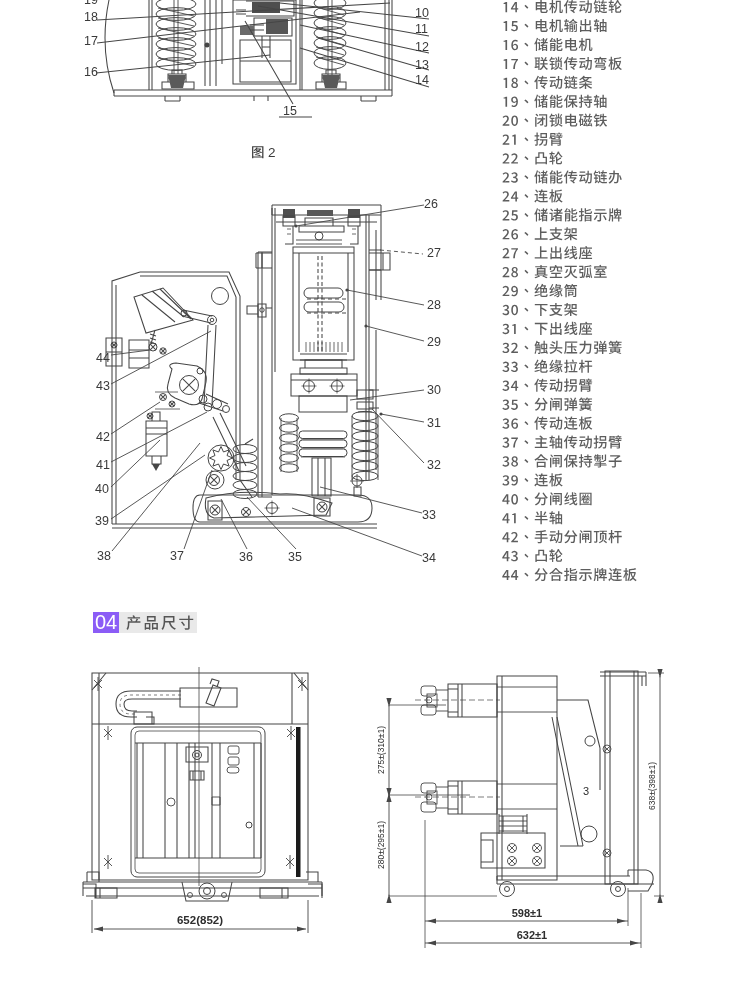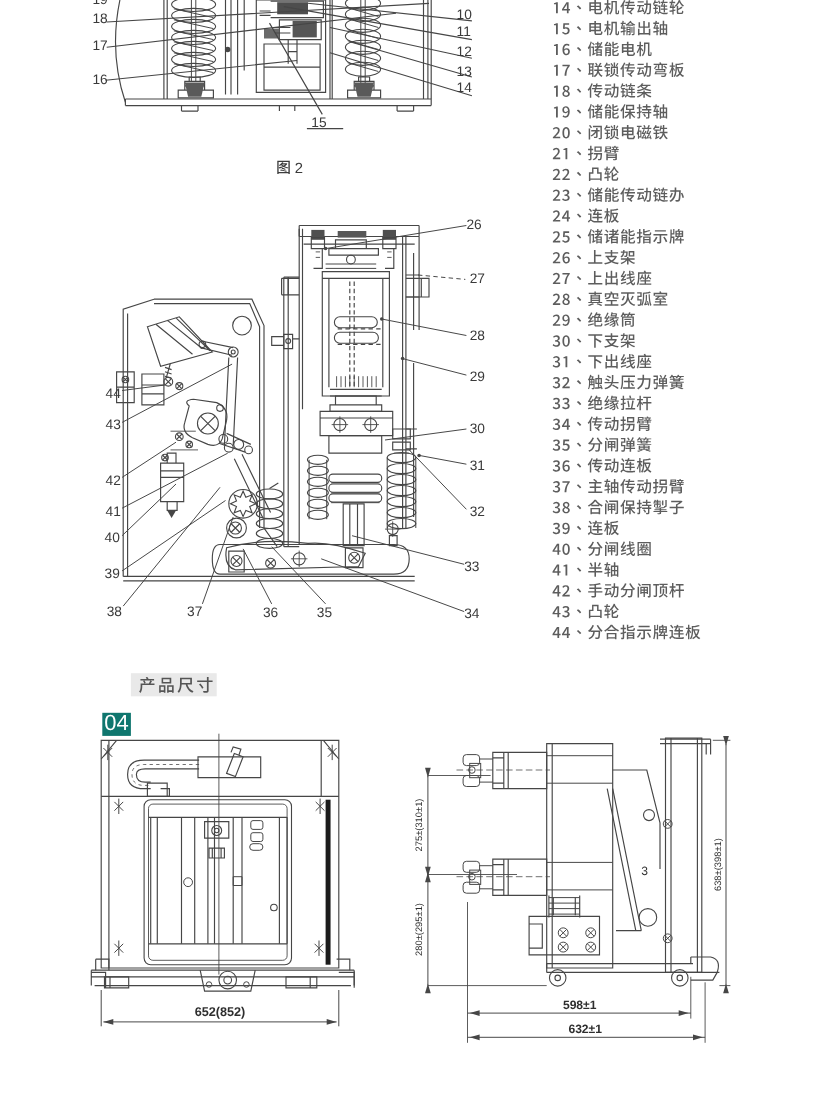--- a/index.html
+++ b/index.html
@@ -1,17 +1,17 @@
 <!DOCTYPE html>
 <html><head><meta charset="utf-8"><style>
 html,body{margin:0;padding:0;background:#ffffff;width:750px;height:1000px;overflow:hidden}
 body{font-family:"Liberation Sans",sans-serif;position:relative}
 .abs{position:absolute}
 </style></head><body>
-<div class="abs" style="left:93px;top:612px;width:26px;height:21px;background:#0f766e;color:#fff;font-size:20px;text-align:center;line-height:21px;margin-top:36px;">04</div>
+<div class="abs" style="left:93px;top:612px;width:26px;height:21px;background:#8b5cf6;color:#fff;font-size:20px;text-align:center;line-height:21px;">04</div>
 <div class="abs" style="left:119px;top:612px;width:78px;height:21px;background:#e9e9e9;"></div>
 <svg class="abs" style="left:0;top:0" width="750" height="1000" viewBox="0 0 750 1000">
 <defs>
       <path id="u31" d="M244 -11V567H113V641Q164 650 202 664.0Q240 678 273 697H360V-11Z"></path>
       <path id="u34" d="M334 -11V441Q334 471 336 513.0Q338 555 340 584H335Q322 558 307 532.0Q292 506 277 478L137 267H535V176H20V254L307 697H444V-11Z"></path>
       <path id="u3001" d="M559 235Q531 270 497 306.0Q463 342 428.5 376.0Q394 410 362 436Q362 436 370.5 443.5Q379 451 391 461.5Q403 472 415 482.5Q427 493 435.5 500.5Q444 508 444 508Q476 482 513 446.5Q550 411 584.5 374.5Q619 338 644 308Q644 308 635.5 301.0Q627 294 614.5 283.0Q602 272 589 261.0Q576 250 567.5 242.5Q559 235 559 235Z"></path>
       <path id="u7535" d="M824 484V396H165V484ZM543 97Q543 67 547.5 51.5Q552 36 566.5 31.0Q581 26 610 26Q618 26 637 26.0Q656 26 680.5 26.0Q705 26 729 26.0Q753 26 772.5 26.0Q792 26 802 26Q829 26 843 39.0Q857 52 863.5 86.0Q870 120 873 182Q891 169 918 157.0Q945 145 967 140Q960 63 945 17.0Q930 -29 898 -49.0Q866 -69 809 -69Q801 -69 779.5 -69.0Q758 -69 731 -69.0Q704 -69 677.5 -69.0Q651 -69 630 -69.0Q609 -69 601 -69Q540 -69 505 -55.0Q470 -41 456 -4.0Q442 33 442 99V841H543ZM870 699V182H178V274H773V607H178V699ZM217 699V122H119V699Z"></path>
       <path id="u673a" d="M786 787V697H550V787ZM585 464Q585 402 579 329.0Q573 256 556 182.5Q539 109 506 40.5Q473 -28 419 -83Q412 -75 398.5 -63.0Q385 -51 371 -39.5Q357 -28 346 -23Q396 28 426 89.0Q456 150 470.5 215.0Q485 280 489 343.5Q493 407 493 465V787H585ZM840 71Q840 48 841 35.5Q842 23 845 19Q851 13 860 13Q864 13 871 13.0Q878 13 883 13Q896 13 901 20Q904 25 906 32.5Q908 40 909 57Q911 74 912 110.5Q913 147 913 195Q927 182 946.5 171.5Q966 161 983 155Q983 128 981.5 97.0Q980 66 978 40.0Q976 14 974 0Q970 -21 962.5 -35.0Q955 -49 944 -58Q932 -66 917 -70.0Q902 -74 886 -74Q875 -74 859.5 -74.0Q844 -74 834 -74Q817 -74 800 -68.5Q783 -63 771 -51Q762 -42 756.5 -30.0Q751 -18 748.5 6.0Q746 30 746 73V787H840ZM438 633V543H49V633ZM298 844V-83H207V844ZM262 554Q248 493 228.5 428.5Q209 364 183.5 302.5Q158 241 130 187.5Q102 134 72 96Q64 116 50 141.0Q36 166 24 184Q52 217 79 262.5Q106 308 129.5 360.5Q153 413 172 468.0Q191 523 203 575ZM291 474Q302 464 324 440.0Q346 416 371 387.0Q396 358 417 333.5Q438 309 447 299L391 222Q380 241 361 269.5Q342 298 320.5 329.0Q299 360 279 386.5Q259 413 245 430Z"></path>
       <path id="u4f20" d="M344 813Q312 728 268 644.0Q224 560 173 486.0Q122 412 67 356Q63 367 54 385.5Q45 404 34.5 422.5Q24 441 15 451Q63 499 107.5 561.5Q152 624 190 695.5Q228 767 255 840ZM151 -83V575L242 666L243 665V-83ZM849 352V264H479V352ZM834 352 849 357 915 316Q877 272 831.5 221.5Q786 171 737.5 119.0Q689 67 643 20L567 69Q612 114 659 164.5Q706 215 748 262.0Q790 309 817 342V352ZM656 824Q639 755 619 679.0Q599 603 578 527.0Q557 451 537.5 383.5Q518 316 501 264H400Q419 319 441 389.0Q463 459 485 536.5Q507 614 527 691.5Q547 769 563 837ZM910 733V645H349V733ZM958 544V456H292V544ZM527 178Q576 150 627.5 115.5Q679 81 723.5 47.0Q768 13 797 -15L729 -85Q701 -56 656 -19.5Q611 17 559.5 54.0Q508 91 460 121Z"></path>
       <path id="u52a8" d="M904 619V528H506V619ZM948 619Q948 619 948 610.5Q948 602 948 591.5Q948 581 948 574Q943 420 938 313.5Q933 207 927 138.5Q921 70 912 31.5Q903 -7 890 -24Q873 -47 855.5 -56.0Q838 -65 813 -69Q789 -71 752 -71.5Q715 -72 676 -69Q674 -49 666.5 -23.0Q659 3 647 23Q687 20 720 19.0Q753 18 769 18Q782 18 791 21.5Q800 25 807 34Q817 46 824.5 81.0Q832 116 837.5 181.5Q843 247 847 349.5Q851 452 856 599V619ZM731 827Q730 717 727.5 610.5Q725 504 715 404.5Q705 305 683 215.5Q661 126 622.5 50.5Q584 -25 523 -83Q516 -71 503.5 -58.0Q491 -45 477.5 -32.5Q464 -20 452 -13Q508 40 543 109.0Q578 178 597.5 260.0Q617 342 625 434.5Q633 527 635 626.0Q637 725 637 827ZM475 764V680H86V764ZM493 529V442H51V529ZM419 366Q438 323 457.5 272.5Q477 222 493.5 175.0Q510 128 519 94L436 66Q428 102 413 150.0Q398 198 379.5 249.0Q361 300 343 345ZM81 113 125 145 451 217 465 136Q373 114 310.5 99.0Q248 84 208 74.5Q168 65 145 59.0Q122 53 109.5 49.5Q97 46 90 43ZM90 43 60 120Q73 123 84 141.0Q95 159 107 188Q113 201 124 232.5Q135 264 148 306.0Q161 348 173 396.5Q185 445 193 493L286 466Q271 400 249.5 331.0Q228 262 203.5 199.0Q179 136 153 86V83Q153 83 143.5 78.0Q134 73 121.5 66.0Q109 59 99.5 52.5Q90 46 90 43Z"></path>

